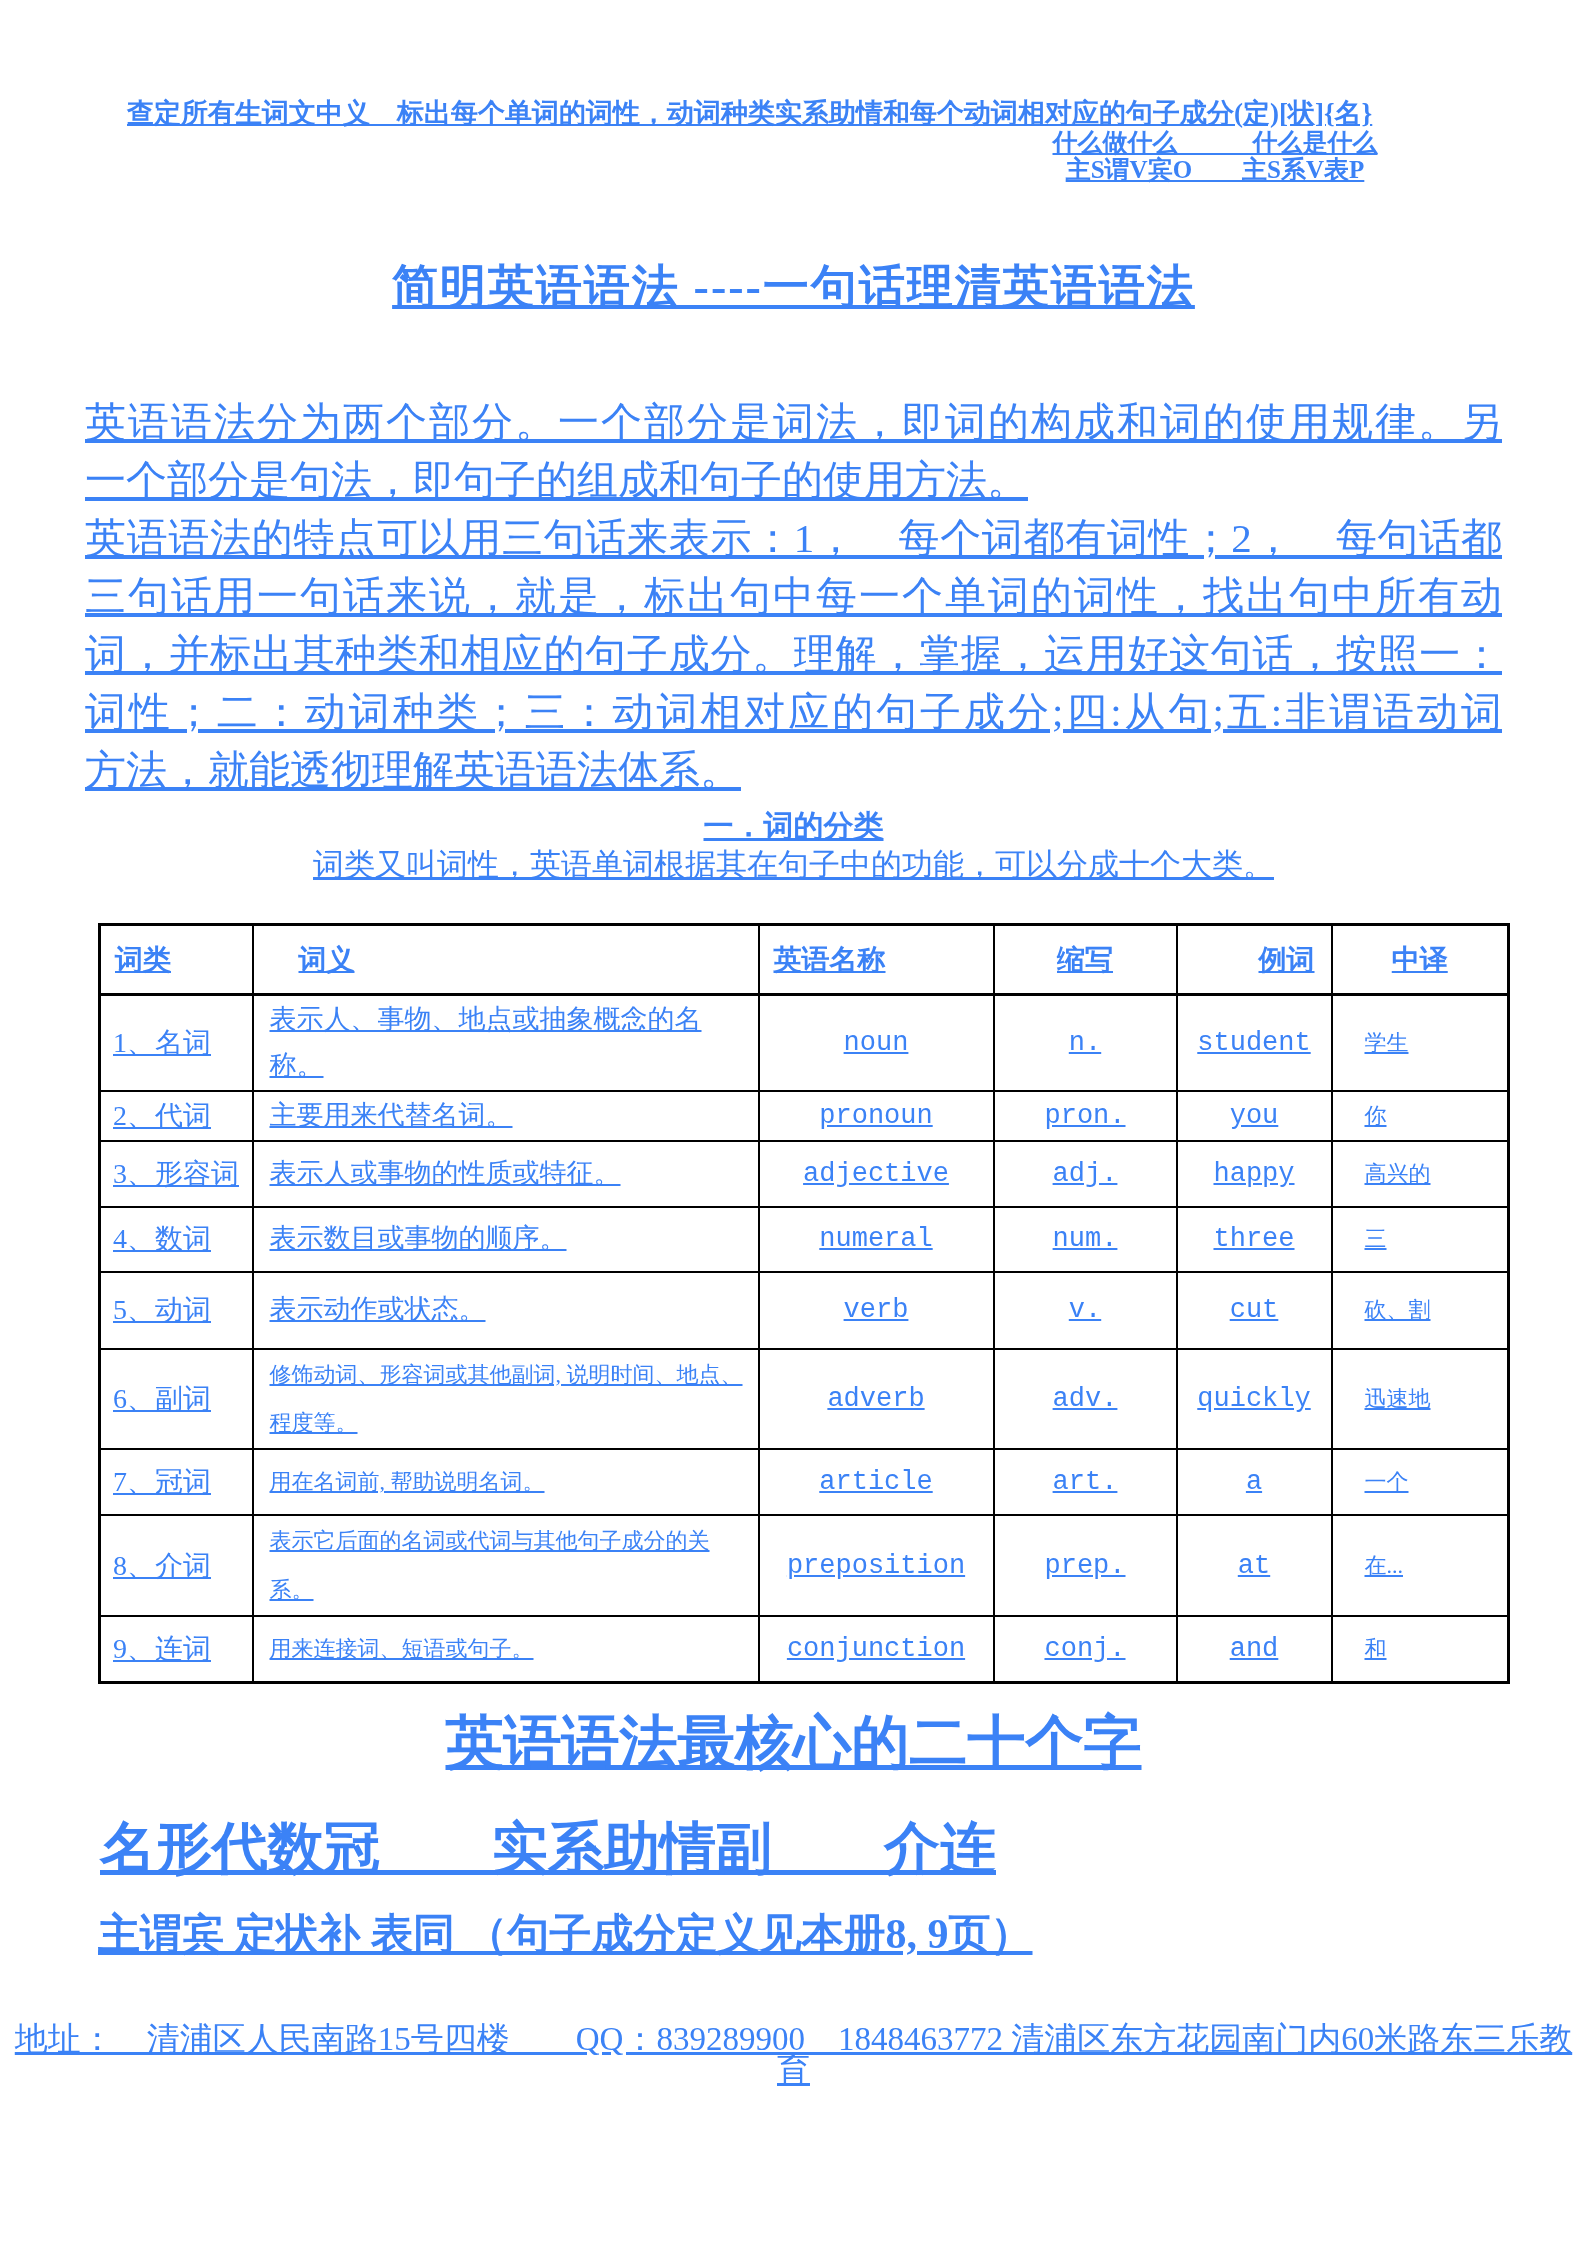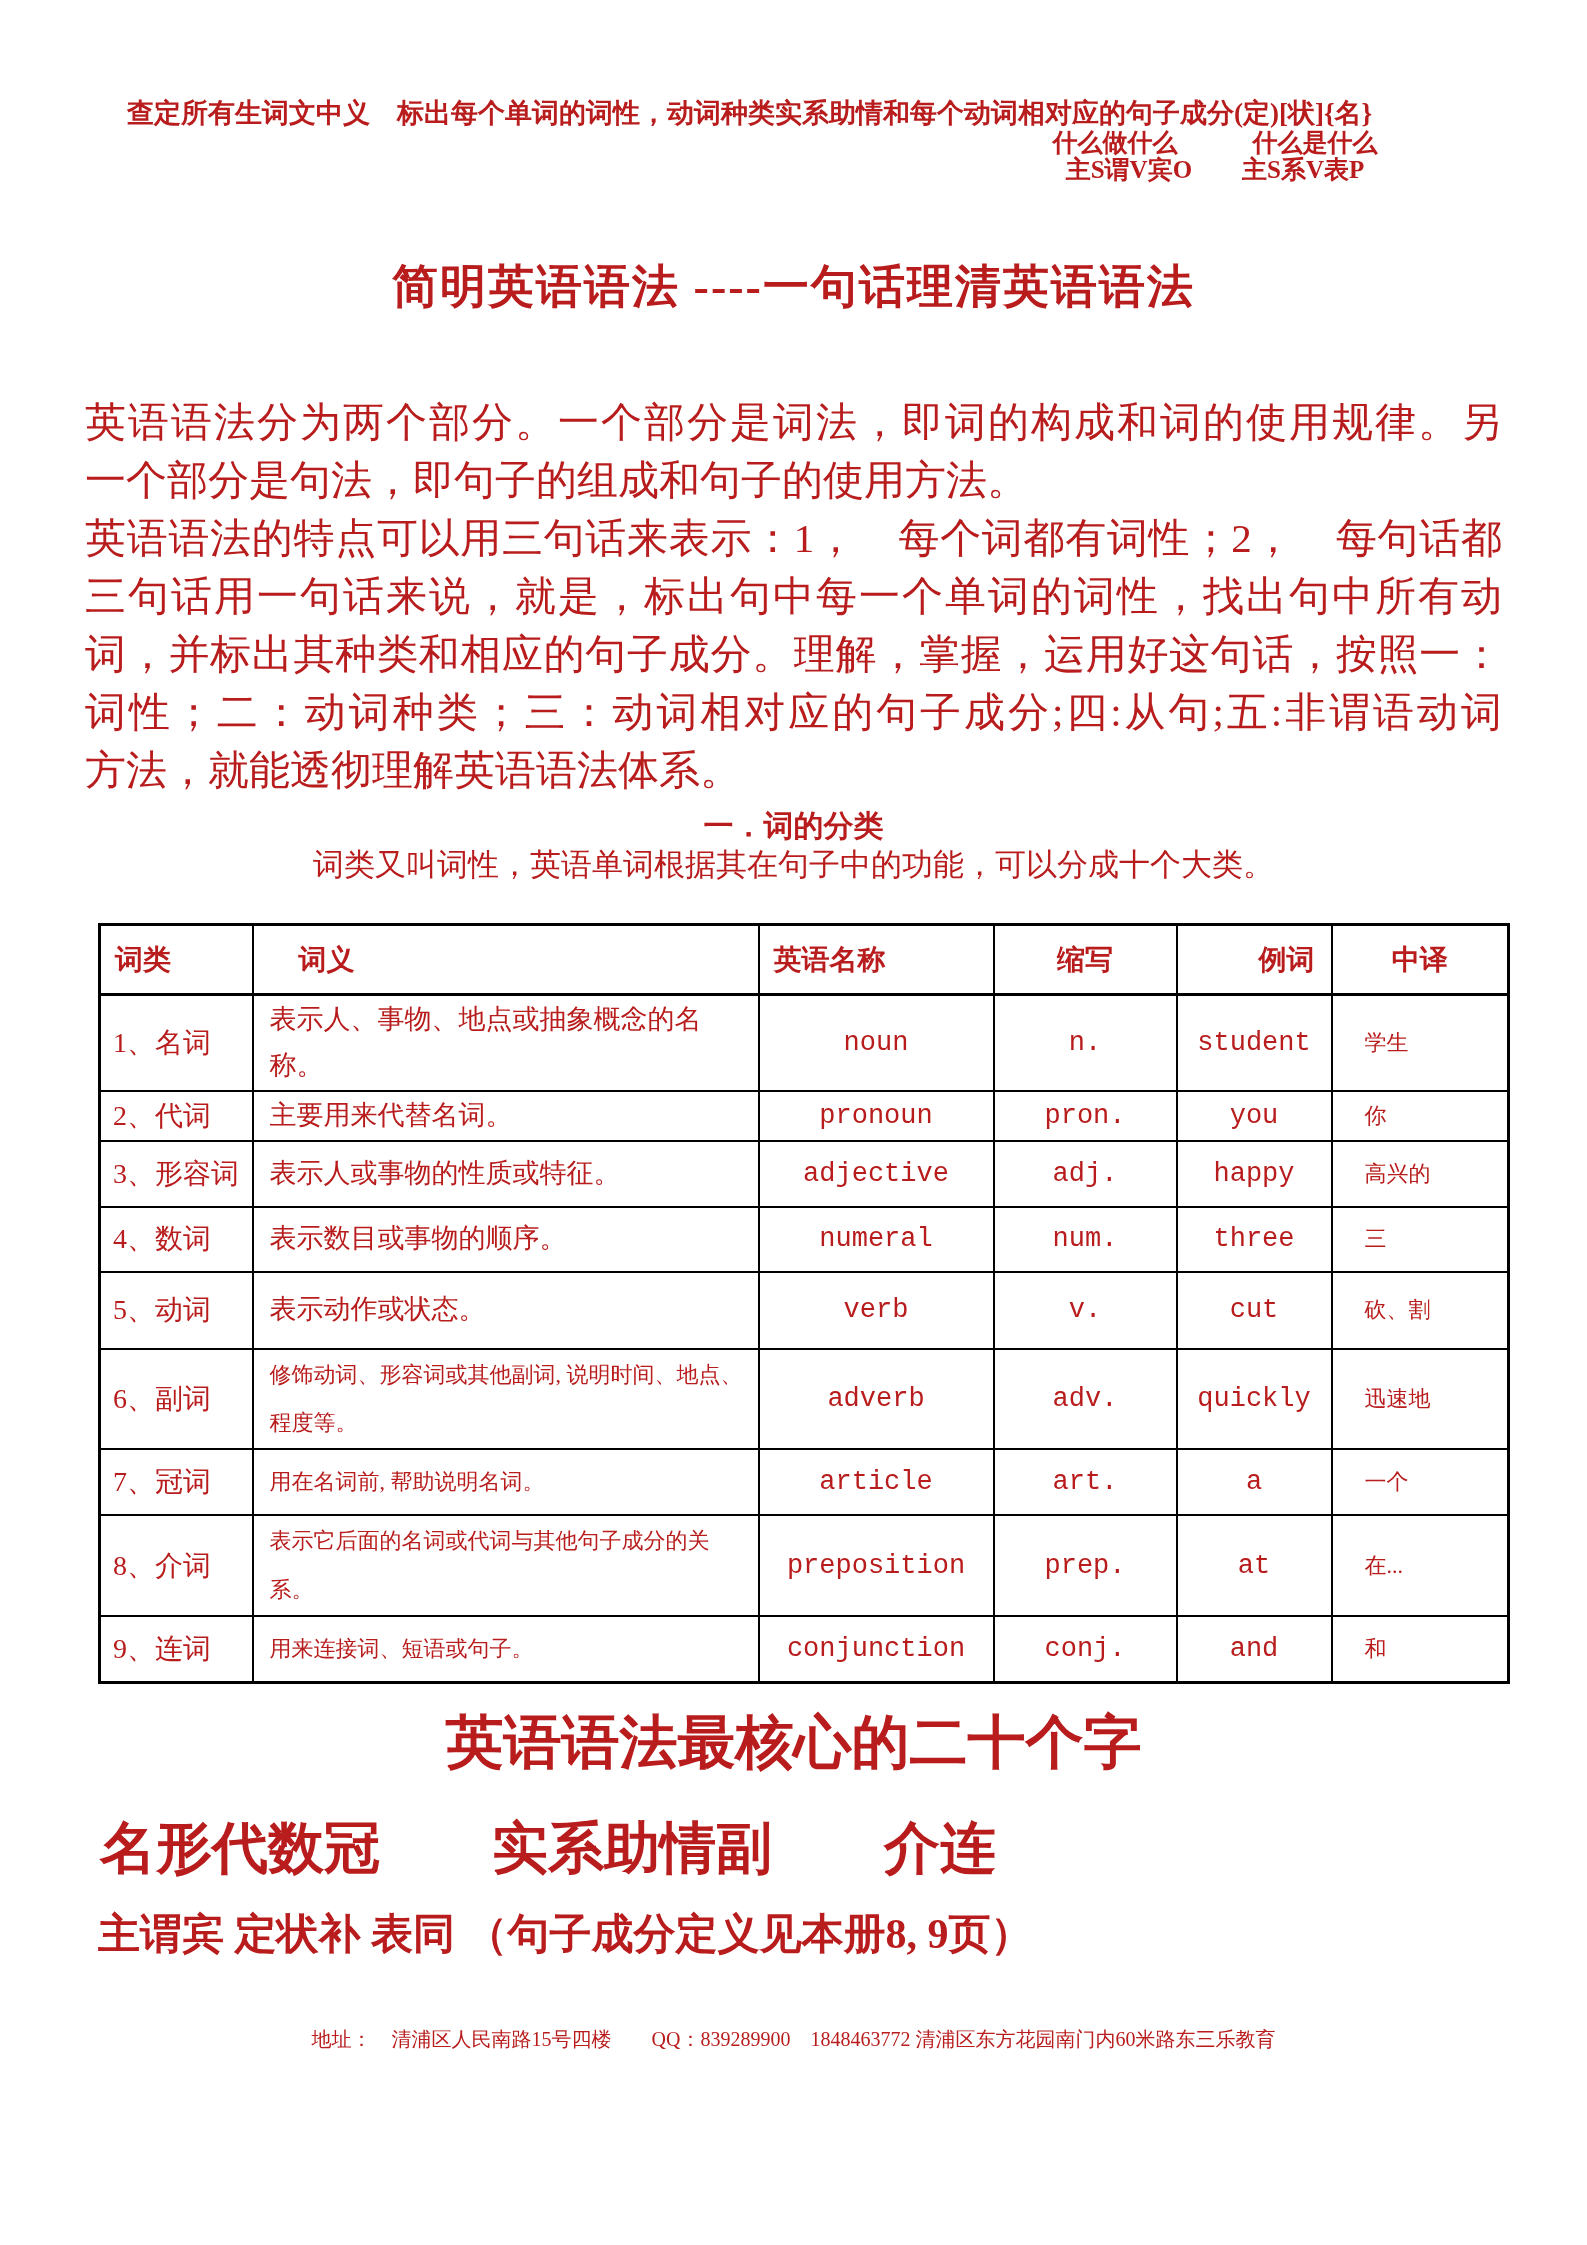--- a/index.html
+++ b/index.html
@@ -1,23 +1,24 @@
 <!DOCTYPE html>
 <html><head>
 <meta charset="utf-8">
 <style>
   html, body { margin: 0; padding: 0; background: #ffffff; }
   .page {
     position: relative;
     width: 1587px;
     height: 2245px;
     background: #ffffff;
-    color: #b91c1c;
+    color: #3b82f6;
     font-family: "Liberation Serif", "DejaVu Serif", serif;
     overflow: hidden;
+    text-decoration: underline;
   }
   
   .ann-line1 {
     padding-top: 98px;
     margin-left: 127px;
     margin-right: 90px;
     font-size: 27px;
     line-height: 31px;
     font-weight: bold;
   }
@@ -119,21 +120,21 @@
   .core-line2 {
     margin: 32px 0 0 98px;
     font-size: 42px;
     line-height: 48px;
     font-weight: bold;
   }
   
   .footer {
     margin-top: 66px;
     text-align: center;
-    font-size: 20px;
+    font-size: 33px;
     line-height: 31px;
   }
   .footer .page-num {
     font-weight: bold;
     margin-left: 55px;
   }
 </style>
 </head>
 <body>
 

